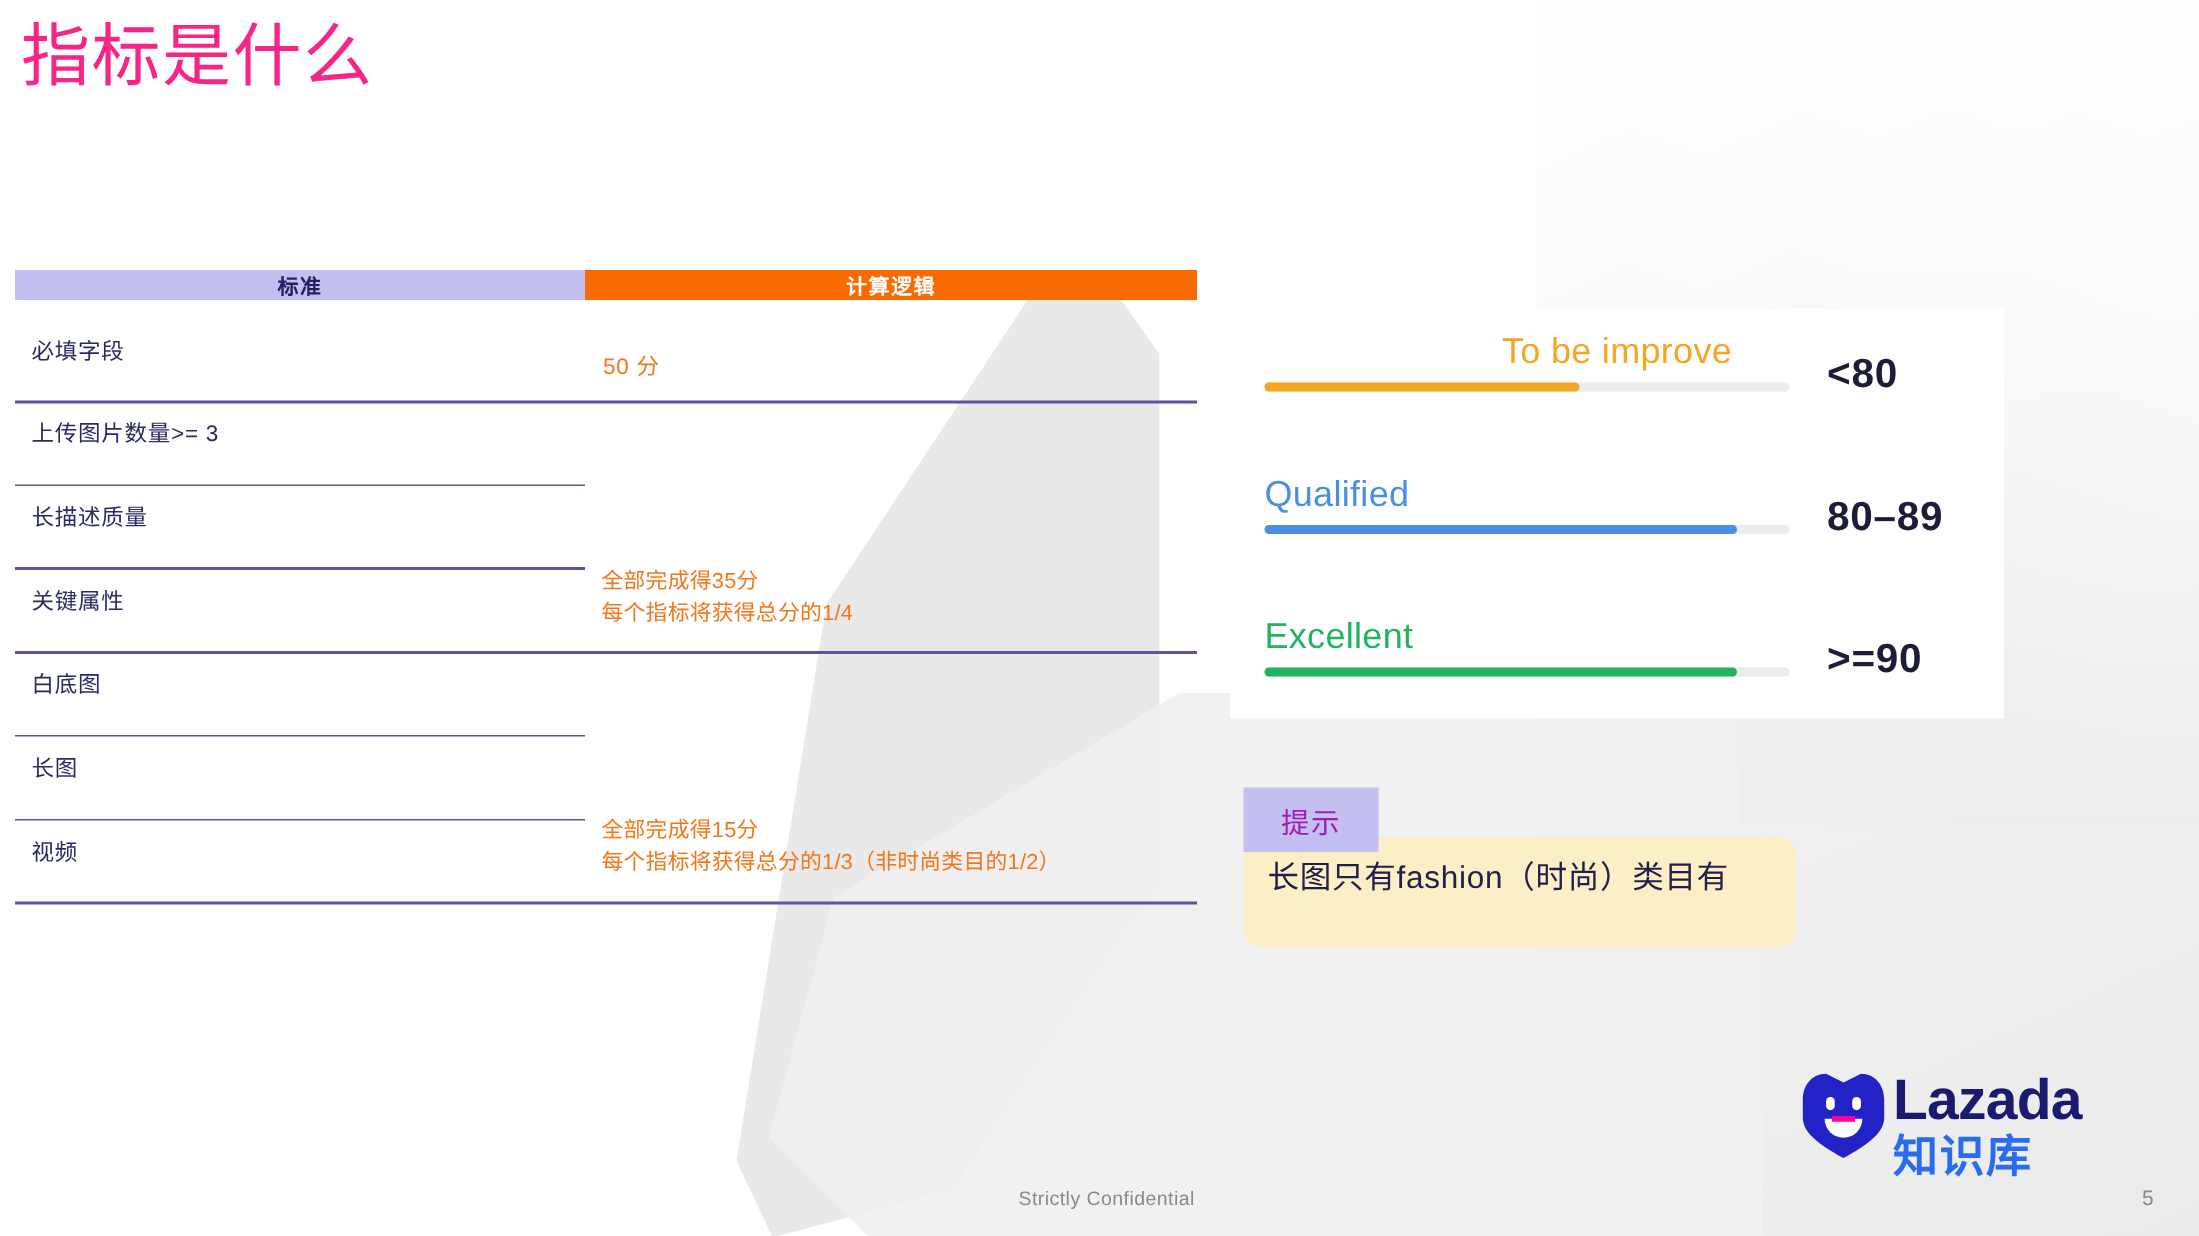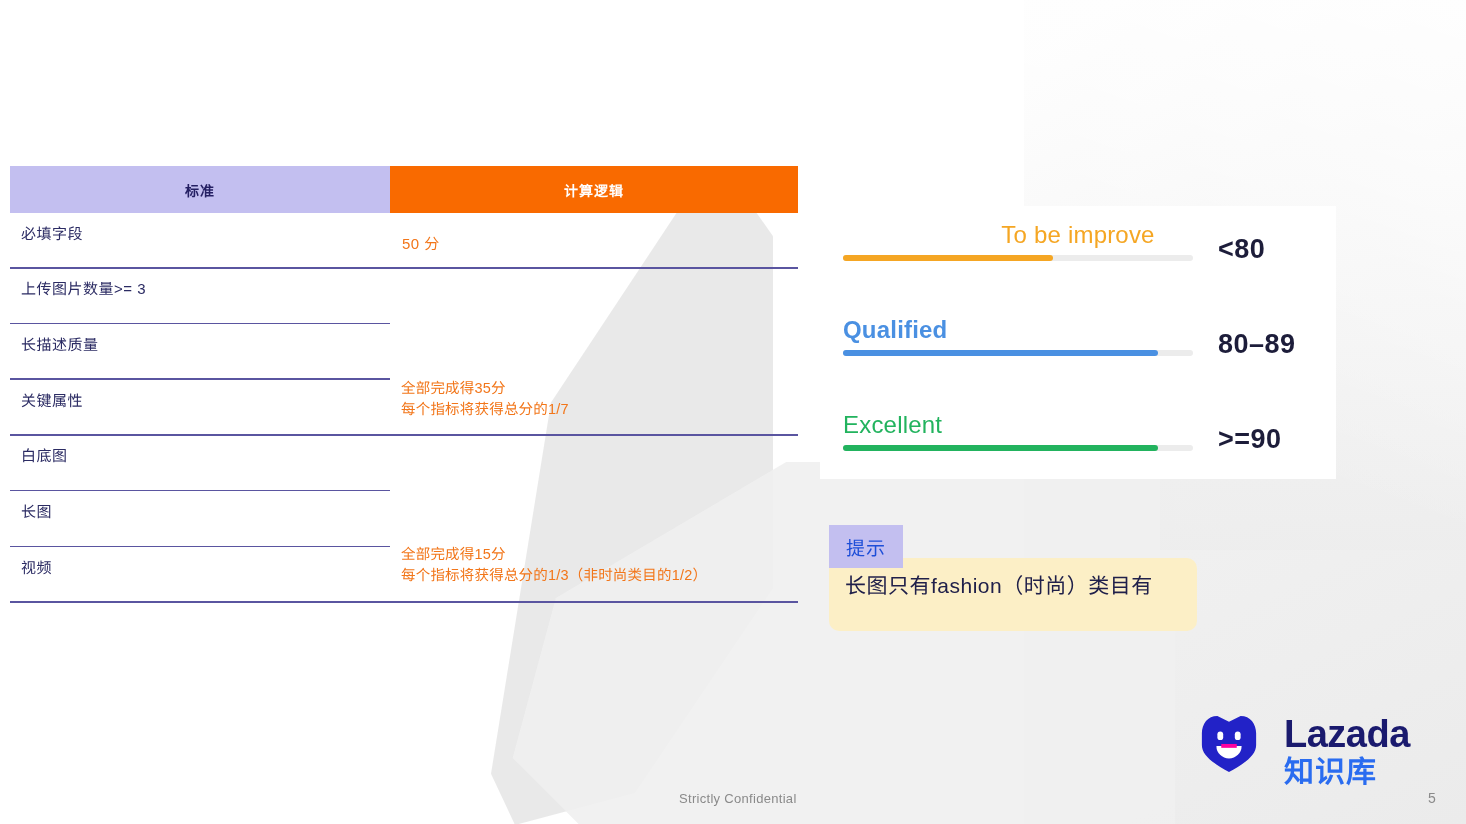--- a/index.html
+++ b/index.html
@@ -110,20 +110,21 @@
   .spec-table {
     position: absolute;
     left: 10px;
     top: 166px;
     width: 788px;
     z-index: 4;
   }
   .table-head {
     display: flex;
     height: 47px;
+    align-items: center;
   }
   .th {
     display: flex;
     align-items: center;
     justify-content: center;
     font-size: 14px;
     font-weight: bold;
     letter-spacing: 1px;
   }
   .th-criteria {
@@ -236,28 +237,28 @@
   .tip-wrap {
     position: absolute;
     left: 829px;
     top: 525px;
     z-index: 7;
   }
   .tip-badge {
     position: absolute;
     left: 0;
     top: 0;
-    width: 74px;
+    width: 90px;
     height: 43px;
     background: #c3bff0;
     display: flex;
     align-items: center;
     justify-content: center;
     font-size: 19px;
-    color: #1d4ed8;
+    color: #a21caf;
     letter-spacing: 1px;
     z-index: 2;
   }
   .tip-body {
     position: absolute;
     left: 0;
     top: 33px;
     width: 368px;
     min-height: 73px;
     background: #fcefc6;
@@ -293,21 +294,21 @@
   
   .logo {
     position: absolute;
     left: 1198px;
     top: 712px;
     z-index: 6;
     display: flex;
     align-items: flex-start;
   }
   .logo-mark { width: 62px; height: 62px; flex: none; }
-  .logo-text { margin-left: 24px; margin-top: 3px; }
+  .logo-text { margin-left: 2px; margin-top: 3px; }
   .logo-word {
     font-size: 38px;
     line-height: 38px;
     font-weight: bold;
     color: #1a1a6e;
     letter-spacing: -0.5px;
   }
   .logo-sub {
     font-size: 30px;
     line-height: 34px;
@@ -324,20 +325,21 @@
 
   <div class="bg-layer">
     <div class="bg-shape shape-right-panel"></div>
     <div class="bg-shape shape-hex-main"></div>
     <div class="bg-shape shape-hex-soft"></div>
     <div class="bg-shape shape-hex-edge"></div>
     <div class="bg-shape shape-right-panel2"></div>
     <div class="bg-shape shape-score-card"></div>
   </div>
 
+  <div class="page-title">指标是什么</div>
 
   <div class="spec-table">
     <div class="table-head">
       <div class="th th-criteria">标准</div>
       <div class="th th-logic">计算逻辑</div>
     </div>
     <div class="table-body">
 
       <div class="trow full">
         <div class="trow-label">必填字段</div>
@@ -358,21 +360,21 @@
         <div class="trow-label">长图</div>
       </div>
       <div class="trow full">
         <div class="trow-label">视频</div>
       </div>
 
       <div class="logic-score" style="top:19px;">50 分</div>
 
       <div class="logic-note" style="top:165px;">
         <div>全部完成得35分</div>
-        <div>每个指标将获得总分的1/7</div>
+        <div>每个指标将获得总分的1/4</div>
       </div>
 
       <div class="logic-note" style="top:331px;">
         <div>全部完成得15分</div>
         <div>每个指标将获得总分的1/3（非时尚类目的1/2）</div>
       </div>
 
     </div>
   </div>
 
@@ -381,21 +383,21 @@
     <div class="score-item">
       <div class="score-label" style="color:#f5a623;text-align:center;">To be improve</div>
       <div class="score-bar-wrap">
         <div class="score-track"></div>
         <div class="score-fill" style="width:60%;background:#f5a623;"></div>
       </div>
       <div class="score-range">&lt;80</div>
     </div>
 
     <div class="score-item">
-      <div class="score-label" style="color:#4a90e2;font-weight:bold;">Qualified</div>
+      <div class="score-label" style="color:#4a90e2;">Qualified</div>
       <div class="score-bar-wrap">
         <div class="score-track"></div>
         <div class="score-fill" style="width:90%;background:#4a90e2;"></div>
       </div>
       <div class="score-range">80–89</div>
     </div>
 
     <div class="score-item">
       <div class="score-label" style="color:#22b35e;">Excellent</div>
       <div class="score-bar-wrap">

